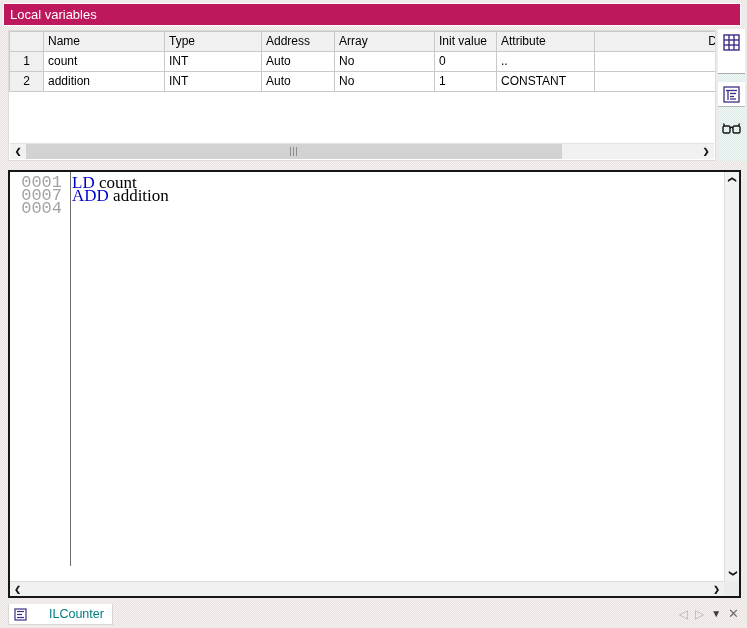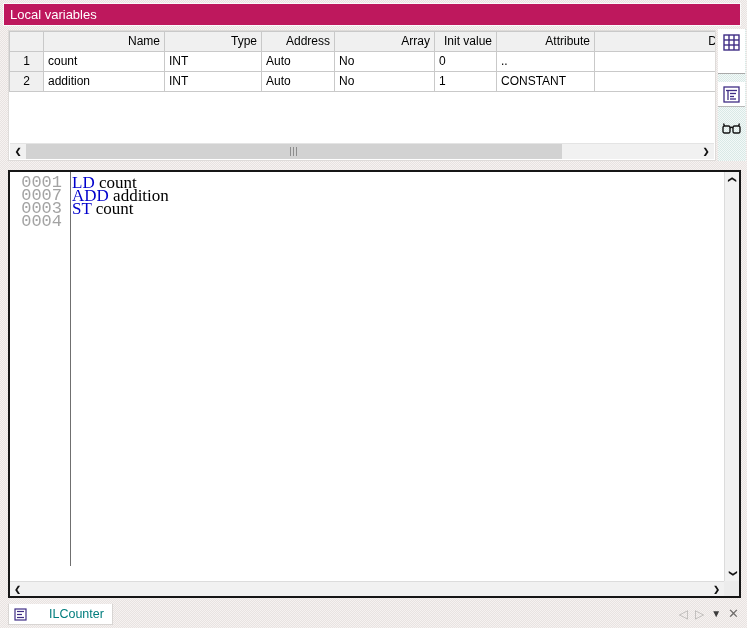--- a/index.html
+++ b/index.html
@@ -34,21 +34,21 @@
     position:absolute; left:0; top:0; width:710px;
     display:grid;
     grid-template-columns:34px 121px 97px 73px 100px 62px 98px minmax(0,1fr);
     border-top:1px solid #c9c9c9; border-left:1px solid #c9c9c9;
   }
   .vars-table .cell {
     height:20px; line-height:19px; overflow:hidden; white-space:nowrap;
     border-right:1px solid #c9c9c9; border-bottom:1px solid #c9c9c9;
     padding:0 4px; background:#fff;
   }
-  .vars-table .hdr { background:#f0f0f0; text-align:right; }
+  .vars-table .hdr { background:#f0f0f0; text-align:left; }
   .vars-table .rownum { background:#f0f0f0; text-align:center; }
   .vars-table .clip-right { text-align:right; padding-right:1px; }
 
   
   .panel-hscroll {
     position:absolute; left:1px; right:1px; bottom:1px; height:16px;
     background:#f1f1f1; display:flex; align-items:stretch;
     border-top:1px solid #e4e4e4;
   }
   .sb-btn {
@@ -229,24 +229,20 @@
     <div class="gutter-line"></div>
     <div class="code-line">
       <span class="line-num">0001</span>
       <span class="line-code"><span class="kw">LD</span><span> count</span></span>
     </div>
     <div class="code-line">
       <span class="line-num">0007</span>
       <span class="line-code"><span class="kw">ADD</span><span> addition</span></span>
     </div>
     <div class="code-line">
-      <span class="line-num">0003</span>
-      <span class="line-code"><span class="kw">ST</span><span> count</span></span>
-    </div>
-    <div class="code-line">
       <span class="line-num">0004</span>
       <span class="line-code"><span class="kw"></span><span></span></span>
     </div>
   </div>
 
   <div class="ed-vscroll">
     <div class="sb-btn sm">
       <span class="rot-up">❮</span>
     </div>
     <div class="sb-btn sm">

